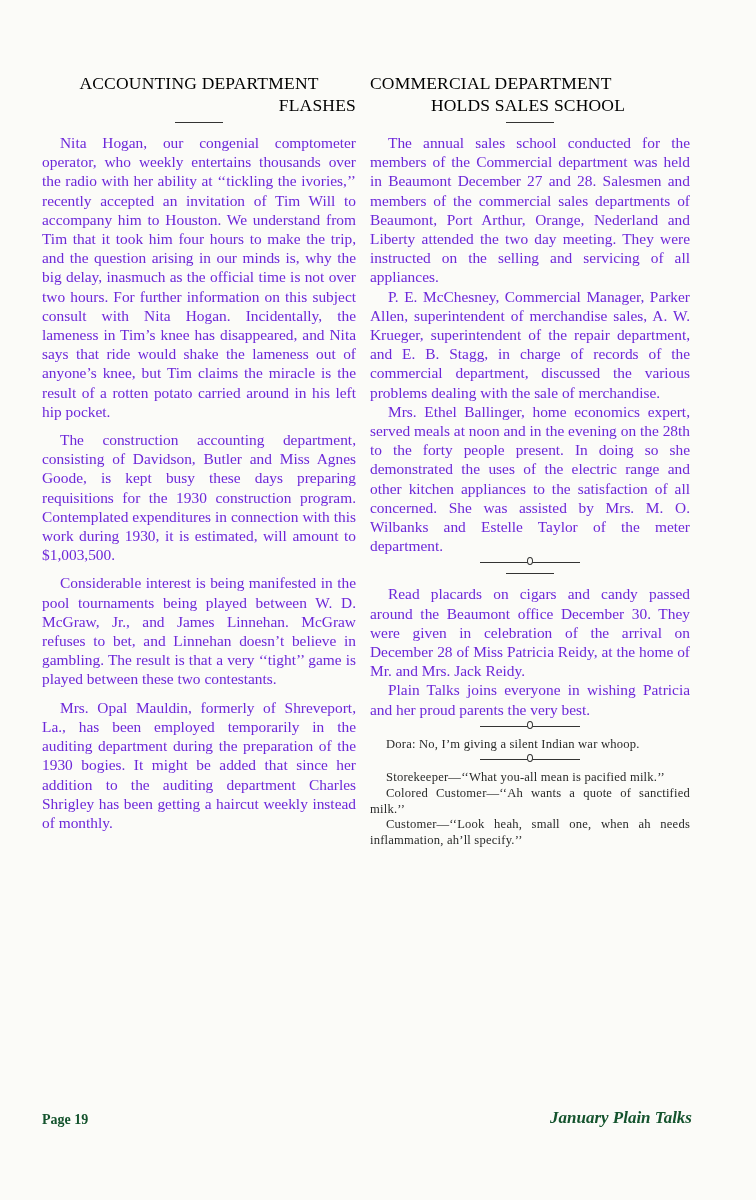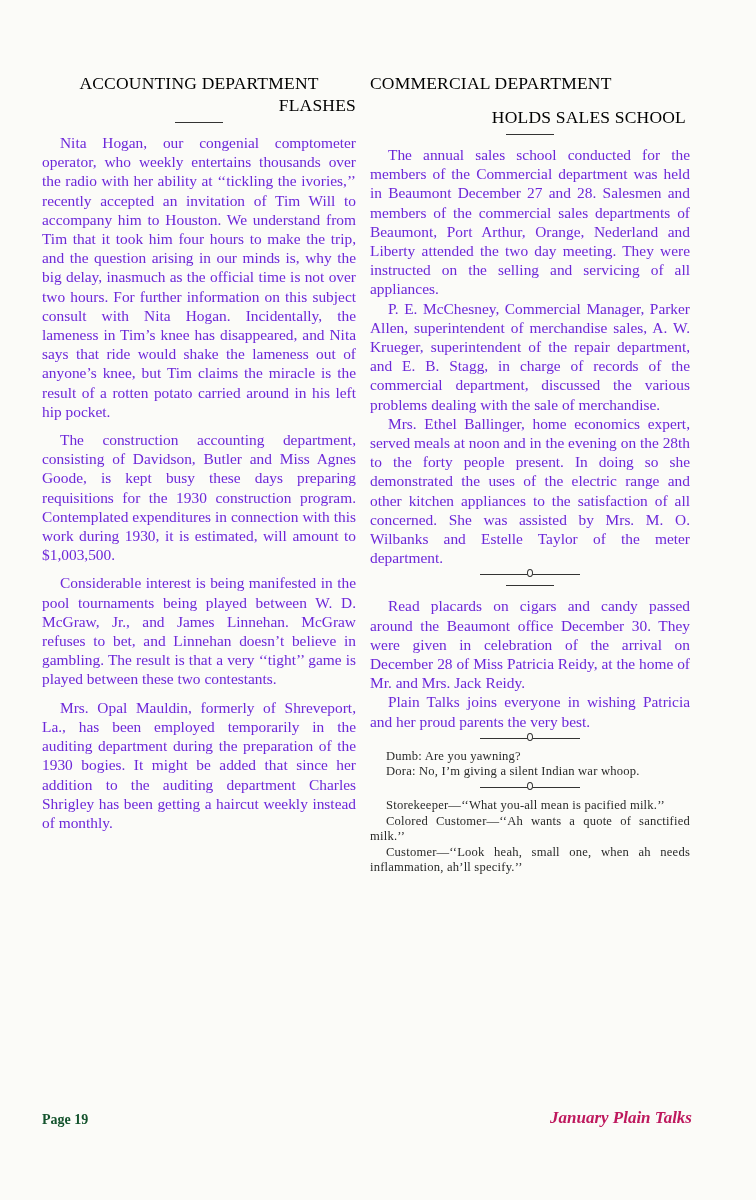--- a/index.html
+++ b/index.html
@@ -22,21 +22,21 @@
     font-weight: normal;
     font-size: 17.5px;
     line-height: 22px;
     text-align: center;
     letter-spacing: 0.2px;
     color: #000000;
     margin: 0;
   }
   .headline .l2 { display: block; text-align: right; }
   .headline-right { text-align: left; }
-  .headline-right .l2 { text-align: right; padding-right: 4px; margin-top: 12px; }
+  .headline-right .l2 { text-align: center; padding-right: 4px; }
   .rule-short {
     width: 48px; height: 0;
     border-top: 1.4px solid #333;
     margin: 6px auto 10px auto;
   }
   p.body {
     font-family: "Liberation Serif", "DejaVu Serif", serif;
     font-size: 15.4px;
     line-height: 19.2px;
     text-align: justify;
@@ -73,21 +73,21 @@
     letter-spacing: 0.2px;
   }
   .footer-left {
     position: absolute; left: 42px; top: 1112px;
     font-family: "Liberation Serif", "DejaVu Serif", serif;
     font-weight: bold; font-size: 14px; color: #14532d;
   }
   .footer-right {
     position: absolute; right: 64px; top: 1108px;
     font-family: "Liberation Serif", "DejaVu Serif", serif;
-    font-weight: bold; font-style: italic; font-size: 17px; color: #be185d;
+    font-weight: bold; font-style: italic; font-size: 17px; color: #14532d;
   }
 </style>
 </head>
 <body>
 
 <div class="col col-left">
   <h2 class="headline">
     <span class="l1">ACCOUNTING DEPARTMENT</span>
     <span class="l2">FLASHES</span>
   </h2>
@@ -113,21 +113,20 @@
     </div>
 
   <div class="rule-short"></div>
   <p class="body">Read placards on cigars and candy passed around the Beaumont office December 30. They were given in celebration of the arrival on December 28 of Miss Patricia Reidy, at the home of Mr. and Mrs. Jack Reidy.</p>
   <p class="body">Plain Talks joins everyone in wishing Patricia and her proud parents the very best.</p>
 
   <div class="sep-o">
       <span class="o"></span>
     </div>
 
-  <p class="small">Dumb:  Are you yawning?</p>
   <p class="small">Dora:  No, I’m giving a silent Indian war whoop.</p>
 
   <div class="sep-o">
       <span class="o"></span>
     </div>
 
   <p class="small">Storekeeper—‘‘What you-all mean is pacified milk.’’</p>
   <p class="small">Colored Customer—‘‘Ah wants a quote of sanctified milk.’’</p>
   <p class="small">Customer—‘‘Look heah, small one, when ah needs inflammation, ah’ll specify.’’</p>
 </div>

